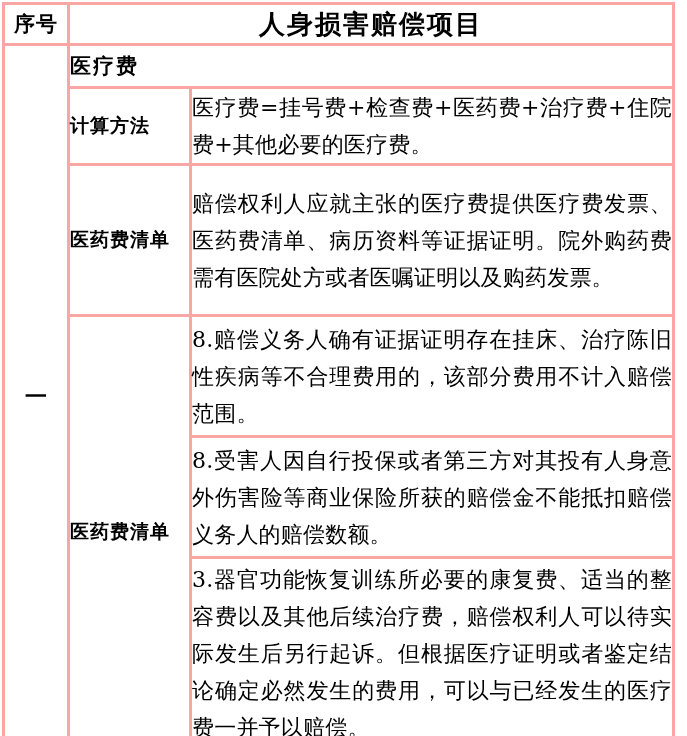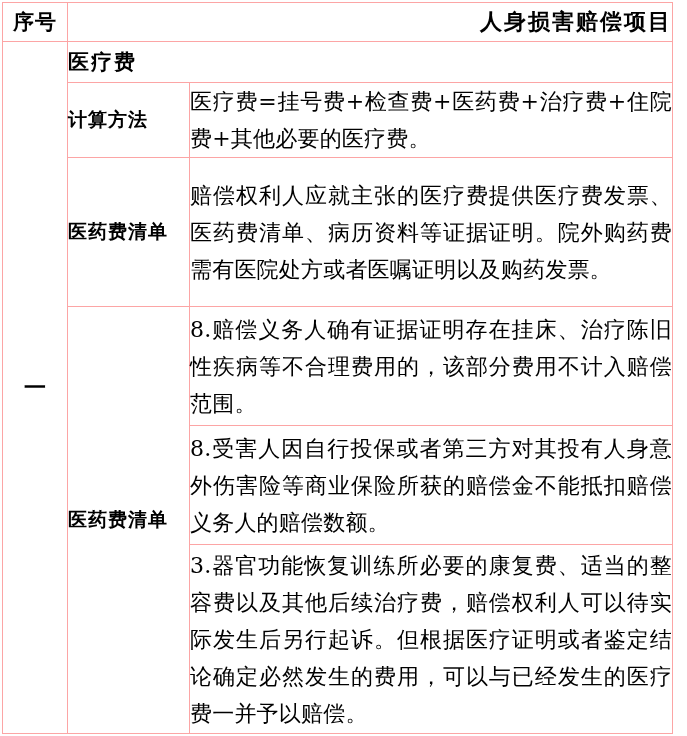--- a/index.html
+++ b/index.html
@@ -26,44 +26,44 @@
     position: absolute;
     left: 2px;
     top: 2px;
     width: 670px;
     border-collapse: collapse;
     table-layout: fixed;
     background: #ffffff;
   }
 
   table.comp-table td {
-    border: 1px solid #fca5a5;
+    border: 3px solid #fca5a5;
     padding: 0;
     vertical-align: middle;
     background: #ffffff;
   }
 
   
   col.c-index { width: 65px; }
   col.c-label { width: 122px; }
   col.c-body  { width: 483px; }
 
   
   .cell-seq {
     text-align: center;
     font-family: "DejaVu Serif", "Liberation Serif", serif;
     font-weight: bold;
     font-size: 21px;
     height: 38px;
     letter-spacing: 1px;
   }
   .cell-title {
-    text-align: right;
+    text-align: center;
     font-weight: bold;
-    font-size: 22px;
+    font-size: 26px;
     height: 38px;
     letter-spacing: 2px;
   }
 
   
   .cell-section {
     text-align: left;
     font-weight: bold;
     font-size: 21px;
     height: 40px;

